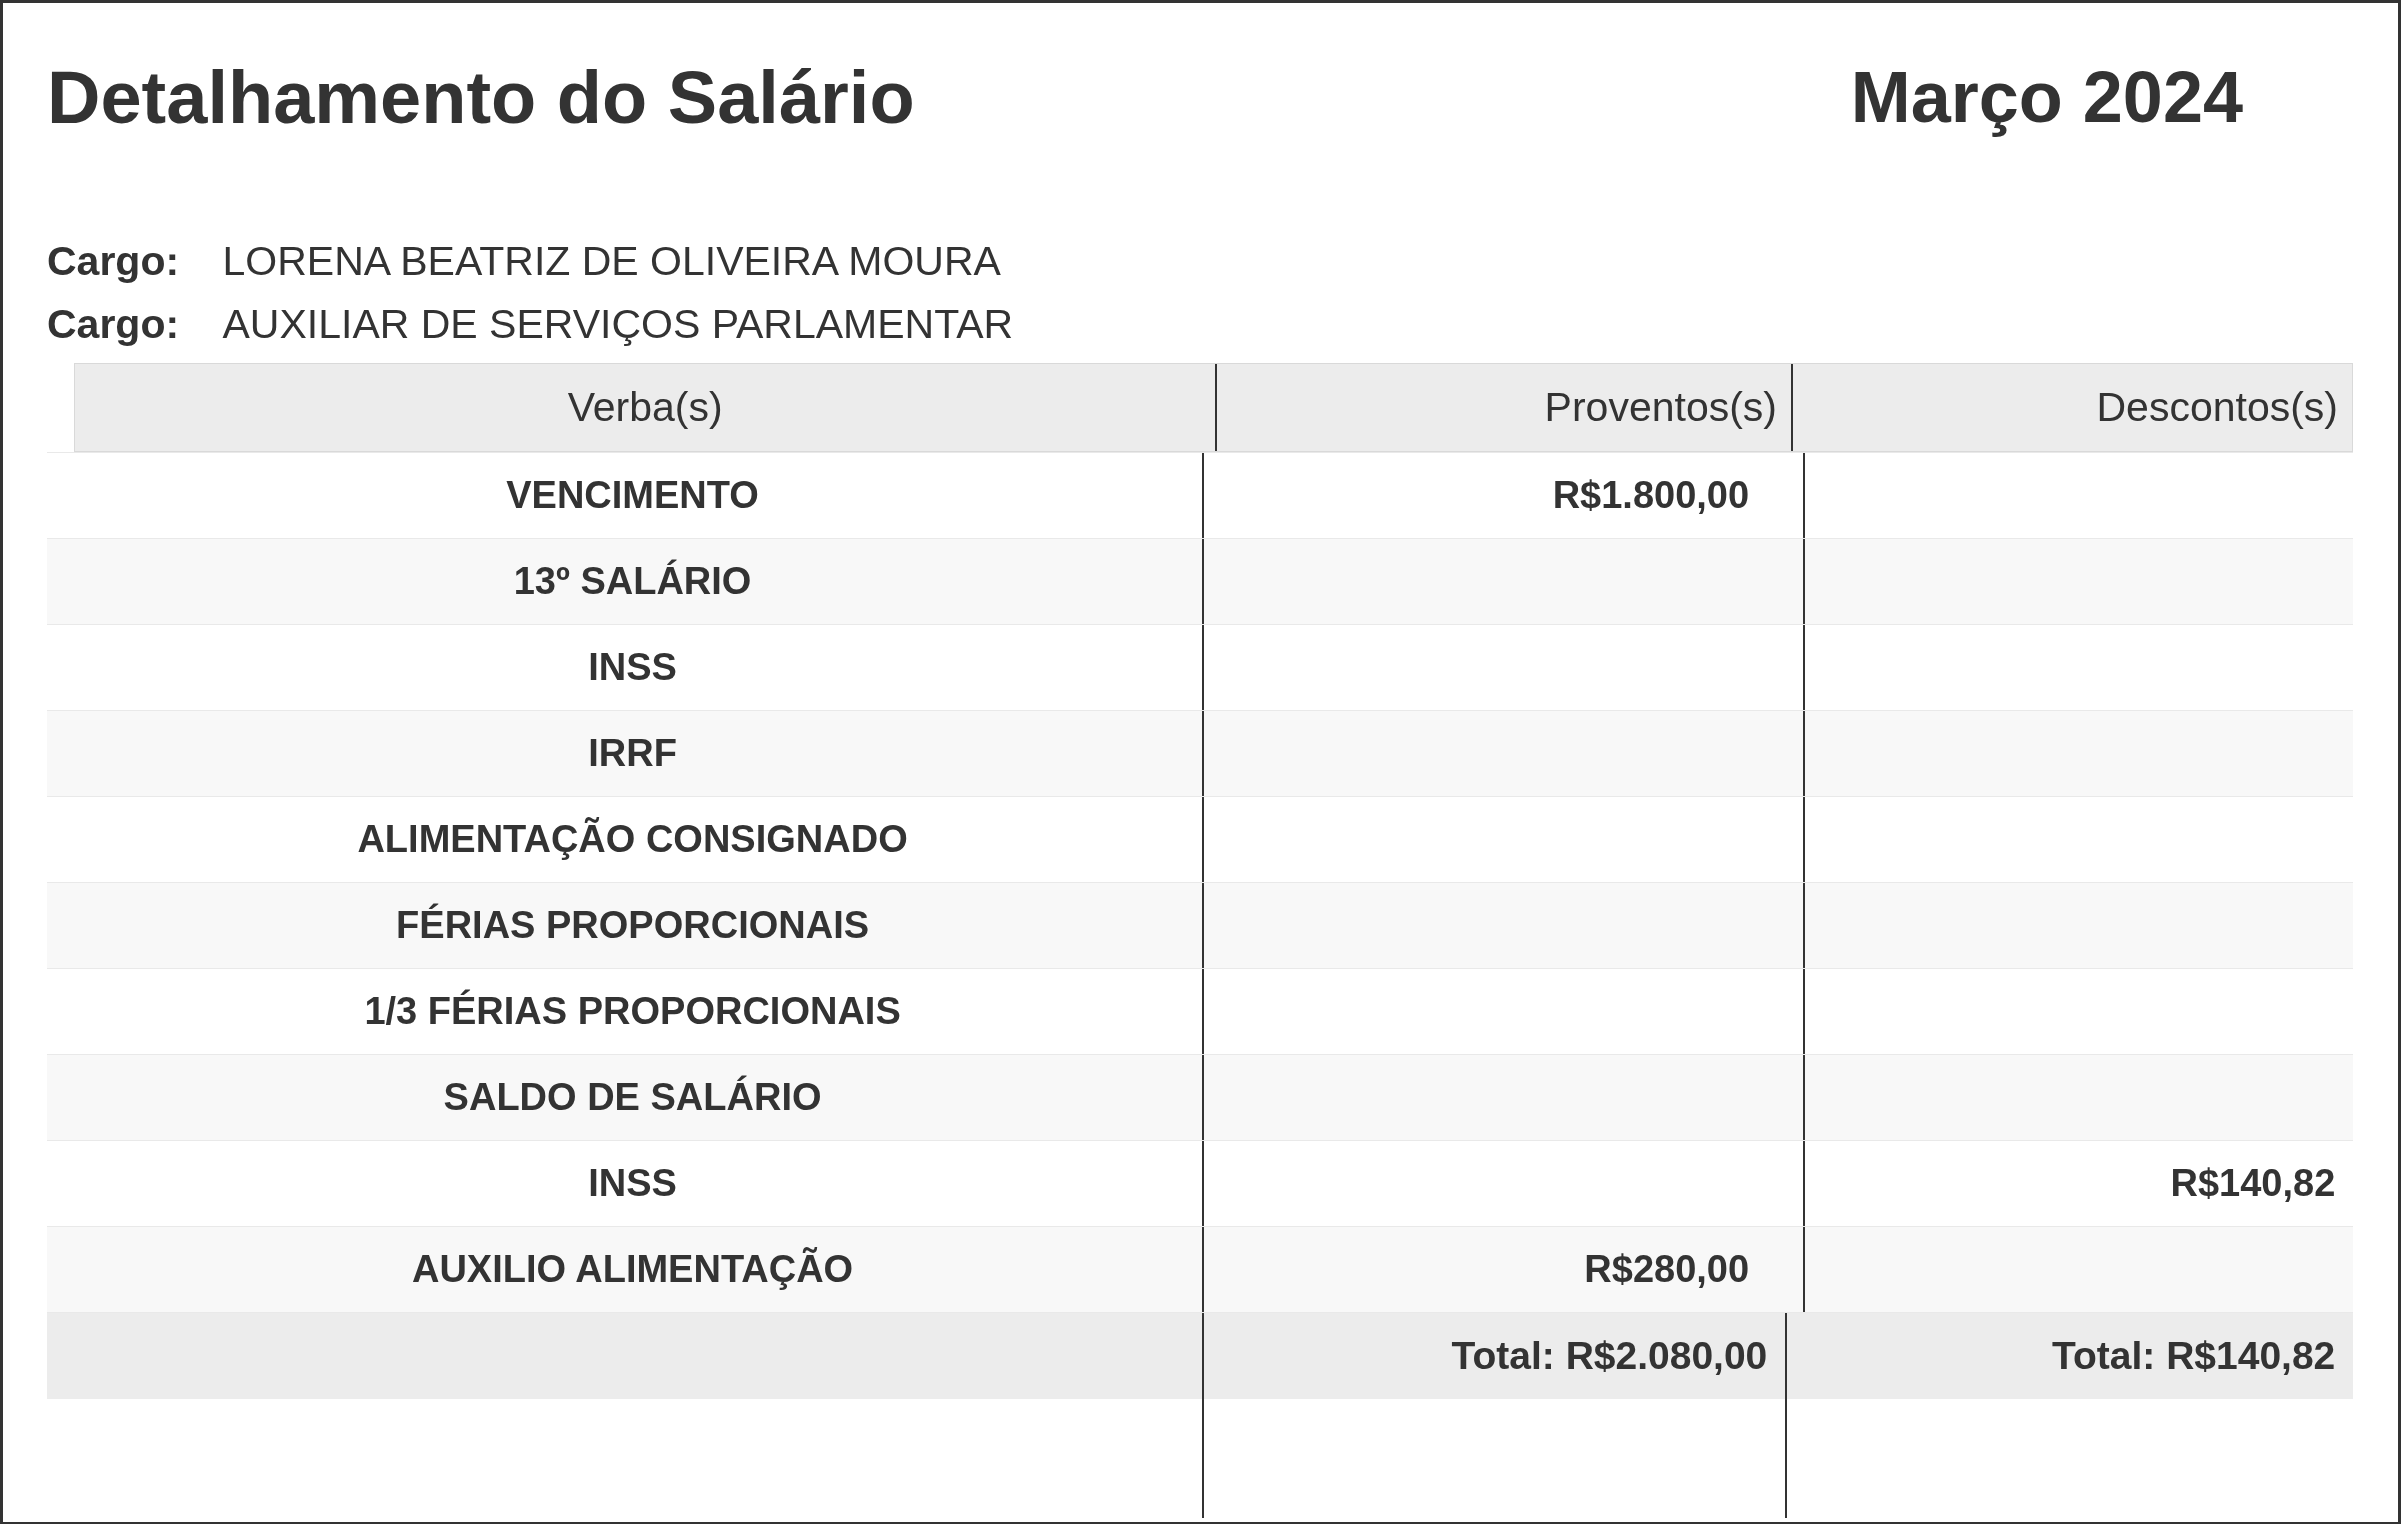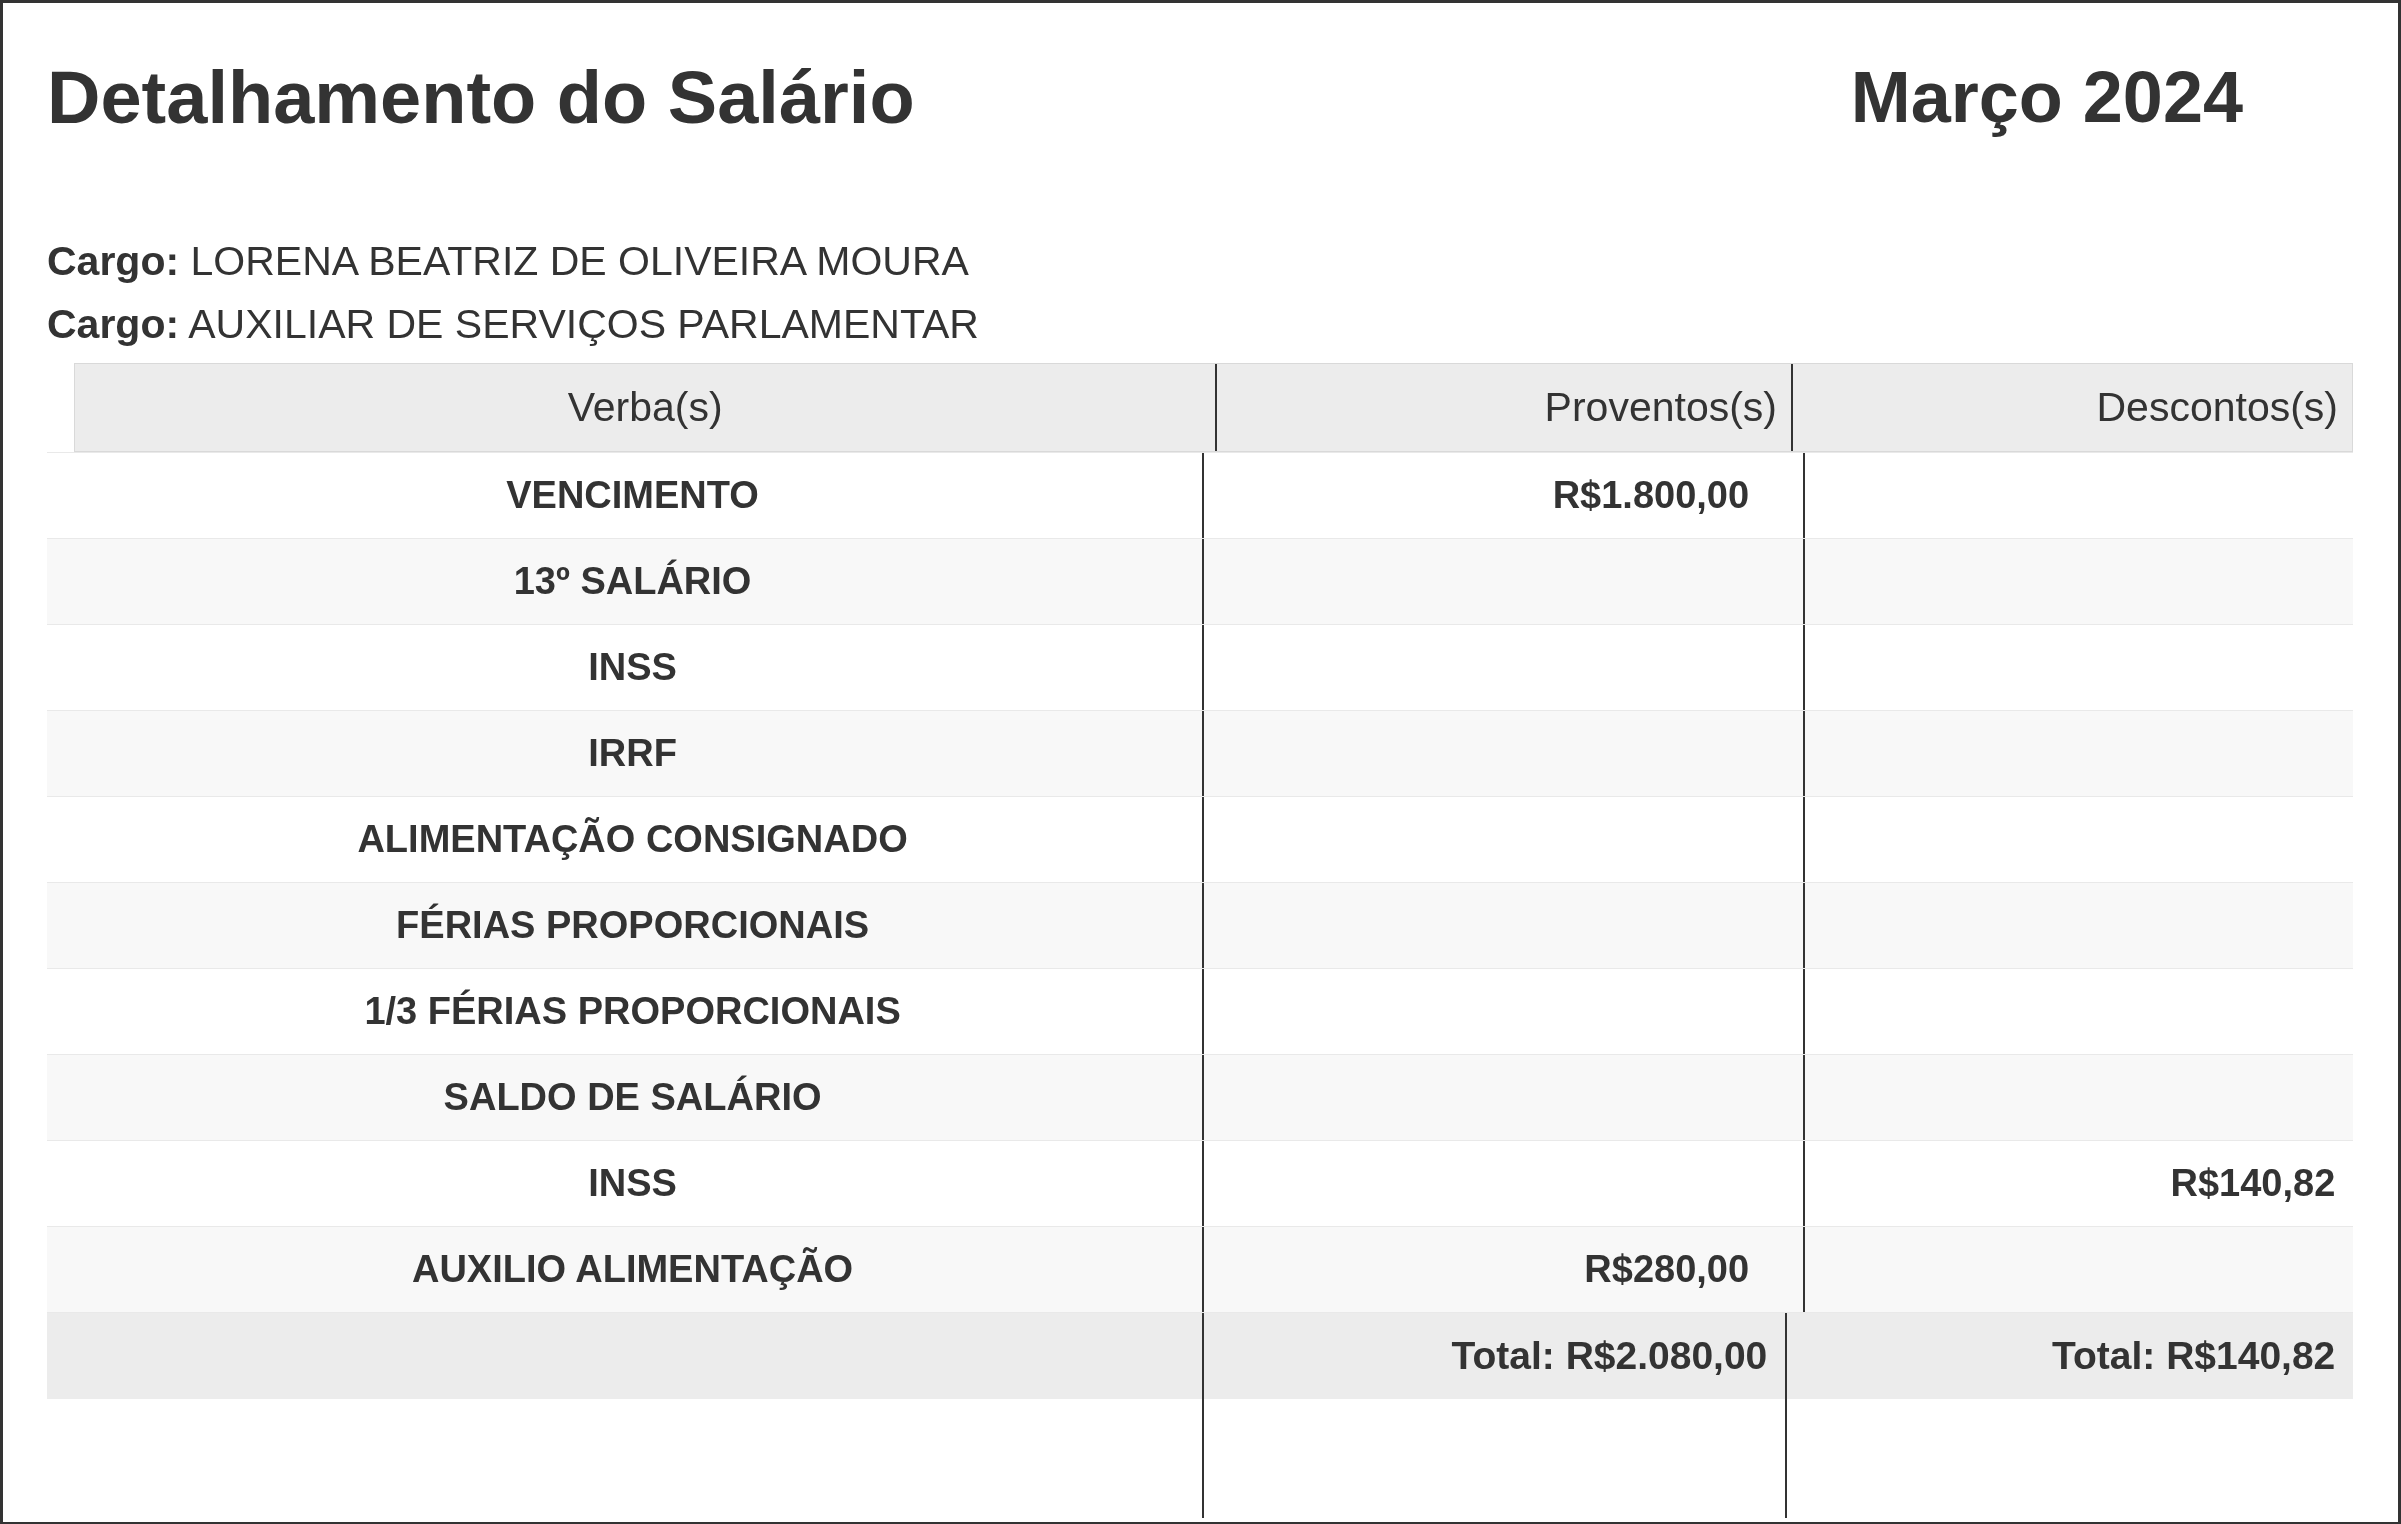--- a/index.html
+++ b/index.html
@@ -39,21 +39,21 @@
     margin-right: 111px;
     color: var(--text, #333);
   }
   
   .employee {
     margin: 90px 44px 0 44px;
     font-size: 41px;
     line-height: 63px;
   }
   .employee .lbl { font-weight: 700; }
-  .employee .val { font-weight: 400; }
+  .employee .val { font-weight: 400; margin-left: 32px; }
   
   .table {
     margin: 6.6px 44px 0 44px;
     width: 2306px;
   }
   .row {
     display: flex;
     align-items: center;
     box-sizing: border-box;
   }

